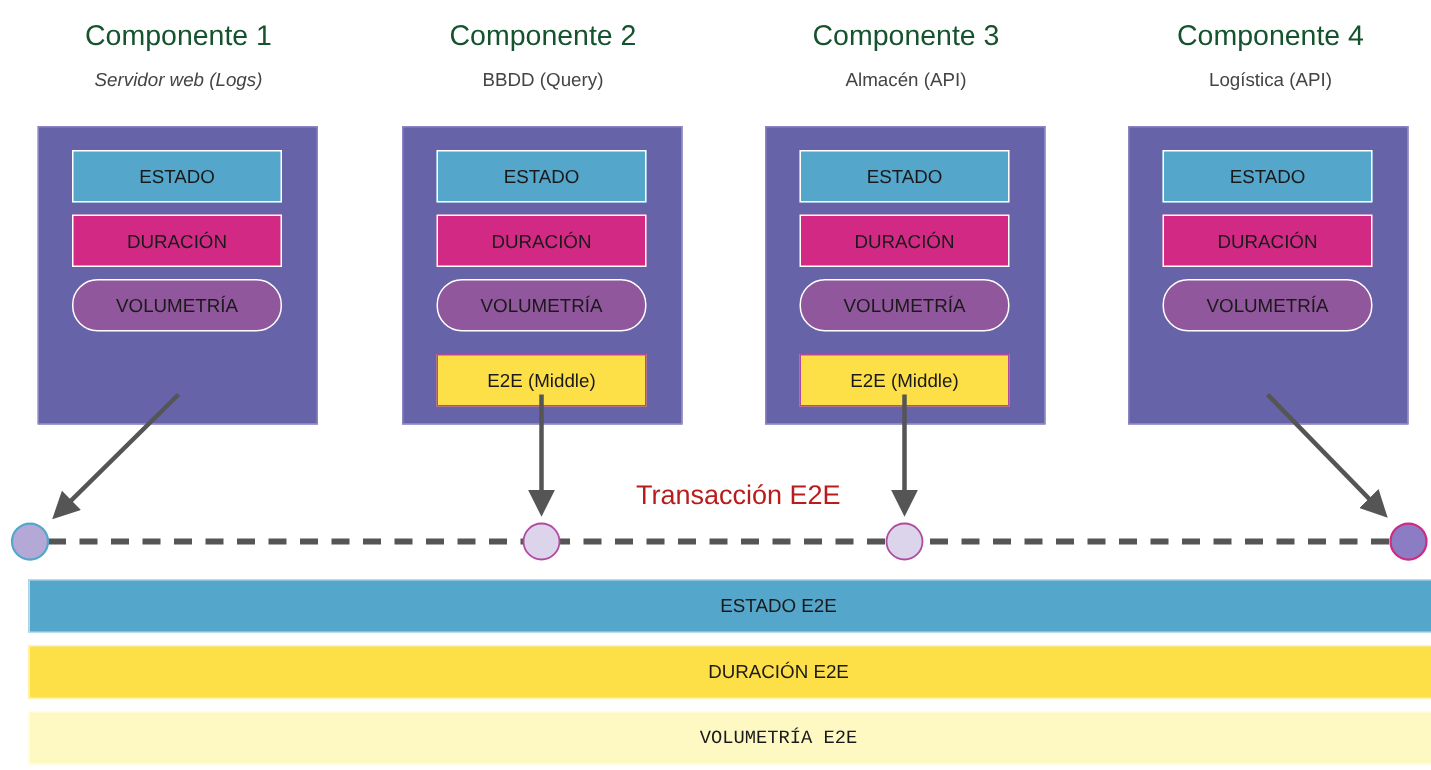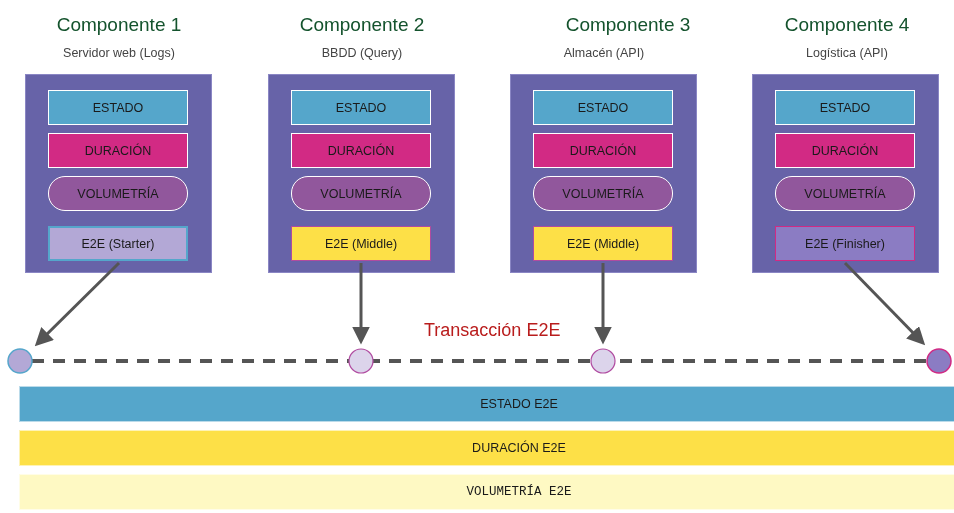--- a/index.html
+++ b/index.html
@@ -26,21 +26,21 @@
     .comp-sub {
       position: absolute;
       width: 240px;
       text-align: center;
       font-size: 12.5px;
       top: 46px;
       color: #444;
     }
     .comp-box {
       position: absolute;
-      top: 74px;
+      top: 84px;
       width: 187px;
       height: 199px;
       background: #6763a8;
       box-shadow: 0 0 0 1px #8a86c4 inset;
     }
     .metric {
       position: absolute;
       left: 23px;
       width: 140px;
       height: 35px;
@@ -89,59 +89,57 @@
       position: absolute;
       left: 0;
       top: 0;
     }
   </style>
 </head>
 <body>
 
 <div>
   <div class="comp-title" style="left:-1px;">Componente 1</div>
-  <div class="comp-sub" style="left:-1px;">Servidor web (Logs)</div>
+  <div class="comp-sub" style="left:-1px;font-style:italic;">Servidor web (Logs)</div>
   <div class="comp-box" style="left:25px;">
     <div class="metric m-estado" style="background:#55a6cb;">ESTADO</div>
     <div class="metric m-duracion" style="background:#d22a84;">DURACIÓN</div>
     <div class="metric m-volumetria" style="background:#91579c;">VOLUMETRÍA</div>
-    <div class="metric m-e2e e2e-starter">E2E (Starter)</div>
   </div>
 </div>
 
 <div>
   <div class="comp-title" style="left:242px;">Componente 2</div>
   <div class="comp-sub" style="left:242px;">BBDD (Query)</div>
   <div class="comp-box" style="left:268px;">
     <div class="metric m-estado" style="background:#55a6cb;">ESTADO</div>
     <div class="metric m-duracion" style="background:#d22a84;">DURACIÓN</div>
     <div class="metric m-volumetria" style="background:#91579c;">VOLUMETRÍA</div>
     <div class="metric m-e2e e2e-middle">E2E (Middle)</div>
   </div>
 </div>
 
 <div>
-  <div class="comp-title" style="left:508px;">Componente 3</div>
+  <div class="comp-title" style="left:484px;">Componente 3</div>
   <div class="comp-sub" style="left:484px;">Almacén (API)</div>
   <div class="comp-box" style="left:510px;">
     <div class="metric m-estado" style="background:#55a6cb;">ESTADO</div>
     <div class="metric m-duracion" style="background:#d22a84;">DURACIÓN</div>
     <div class="metric m-volumetria" style="background:#91579c;">VOLUMETRÍA</div>
     <div class="metric m-e2e e2e-middle">E2E (Middle)</div>
   </div>
 </div>
 
 <div>
   <div class="comp-title" style="left:727px;">Componente 4</div>
   <div class="comp-sub" style="left:727px;">Logística (API)</div>
   <div class="comp-box" style="left:752px;">
     <div class="metric m-estado" style="background:#55a6cb;">ESTADO</div>
     <div class="metric m-duracion" style="background:#d22a84;">DURACIÓN</div>
     <div class="metric m-volumetria" style="background:#91579c;">VOLUMETRÍA</div>
-    <div class="metric m-e2e e2e-finisher">E2E (Finisher)</div>
   </div>
 </div>
 
 <svg class="flow" width="954" height="513" viewBox="0 0 954 513">
   <defs>
     <marker id="arrowhead" markerWidth="6" markerHeight="6" refX="4.5" refY="3" orient="auto" markerUnits="strokeWidth">
       <path d="M0,0 L6,3 L0,6 z" fill="#555555"></path>
     </marker>
   </defs>
 

